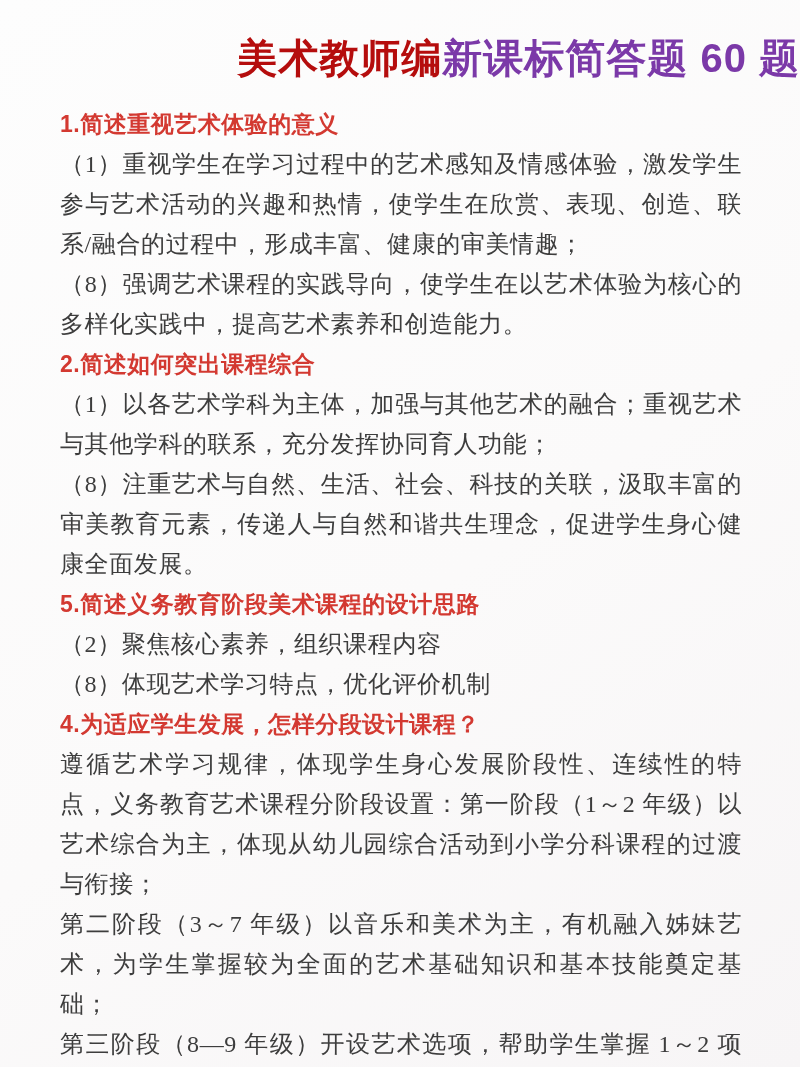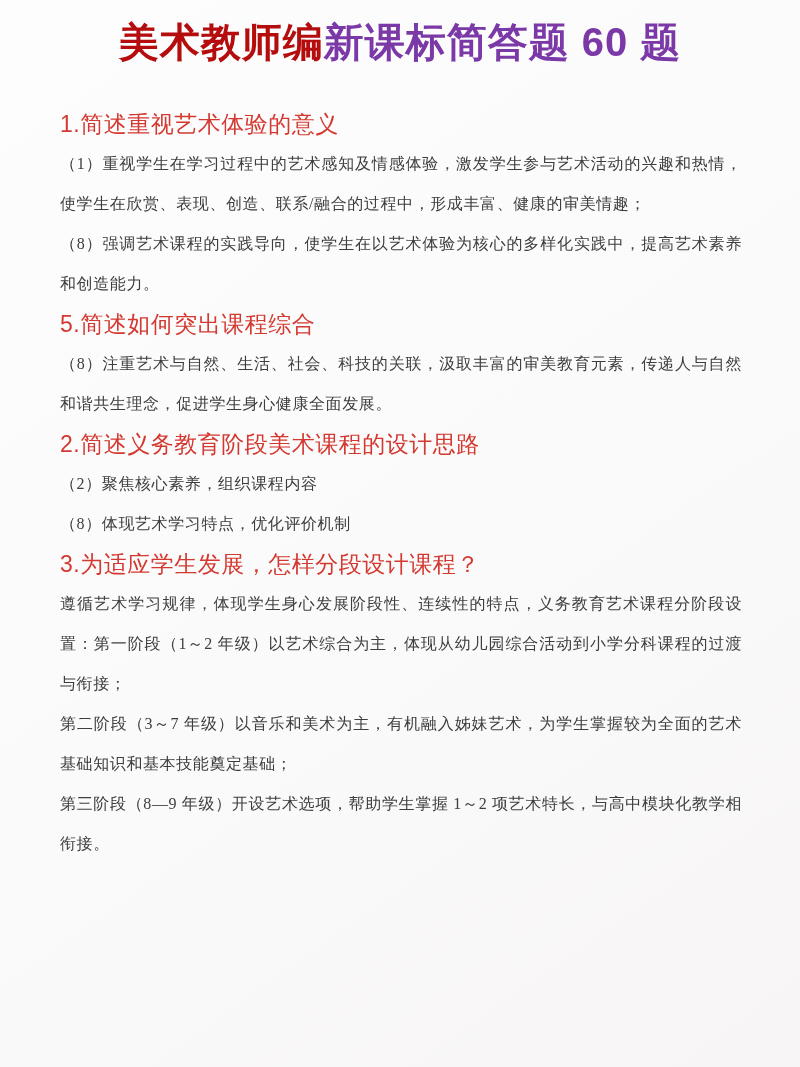--- a/index.html
+++ b/index.html
@@ -15,47 +15,47 @@
     position: relative;
     width: 800px;
     height: 1067px;
     margin: 0 auto;
     background: var(--page-bg);
     background: linear-gradient(145deg, #fdfdfd 0%, #fbfafa 55%, #f7f5f6 100%);
     overflow: hidden;
     font-family: "Liberation Serif", "DejaVu Serif", serif;
   }
   .title {
-    margin-top: 14px;
-    text-align: center;
+    margin-top: 30px;
+    text-align: right;
     font-family: "Liberation Sans", "DejaVu Sans", sans-serif;
     font-size: 40px;
     font-weight: 800;
     letter-spacing: 1px;
     line-height: 56px;
     white-space: nowrap;
   }
   .title .t1 { color: var(--title-red); }
   .title .t2 { color: var(--title-purple); }
   .content {
     position: absolute;
     top: 104px;
     left: 60px;
     right: 58px;
   }
   .qh {
     font-family: "Liberation Sans", "DejaVu Sans", sans-serif;
     font-size: 23px;
-    font-weight: 400;
+    font-weight: 700;
     color: var(--heading-red);
     line-height: 40px;
     letter-spacing: 0.5px;
   }
   .para {
-    font-size: 16px;
+    font-size: 24px;
     color: var(--body-ink);
     line-height: 40px;
     text-align: justify;
     text-justify: inter-ideograph;
     letter-spacing: 0.6px;
     word-break: break-all;
   }
 </style>
 </head>
 <body>
@@ -66,31 +66,32 @@
 
   <main class="content">
 
     <section>
       <h2 class="qh">1.简述重视艺术体验的意义</h2>
       <p class="para">（1）重视学生在学习过程中的艺术感知及情感体验，激发学生参与艺术活动的兴趣和热情，使学生在欣赏、表现、创造、联系/融合的过程中，形成丰富、健康的审美情趣；</p>
       <p class="para">（8）强调艺术课程的实践导向，使学生在以艺术体验为核心的多样化实践中，提高艺术素养和创造能力。</p>
     </section>
 
     <section>
-      <h2 class="qh">5.简述如何突出课程综合</h2>
+      <h2 class="qh">2.简述如何突出课程综合</h2>
+      <p class="para">（1）以各艺术学科为主体，加强与其他艺术的融合；重视艺术与其他学科的联系，充分发挥协同育人功能；</p>
       <p class="para">（8）注重艺术与自然、生活、社会、科技的关联，汲取丰富的审美教育元素，传递人与自然和谐共生理念，促进学生身心健康全面发展。</p>
     </section>
 
     <section>
-      <h2 class="qh">2.简述义务教育阶段美术课程的设计思路</h2>
+      <h2 class="qh">5.简述义务教育阶段美术课程的设计思路</h2>
       <p class="para">（2）聚焦核心素养，组织课程内容</p>
       <p class="para">（8）体现艺术学习特点，优化评价机制</p>
     </section>
 
     <section>
-      <h2 class="qh">3.为适应学生发展，怎样分段设计课程？</h2>
+      <h2 class="qh">4.为适应学生发展，怎样分段设计课程？</h2>
       <p class="para">遵循艺术学习规律，体现学生身心发展阶段性、连续性的特点，义务教育艺术课程分阶段设置：第一阶段（1～2 年级）以艺术综合为主，体现从幼儿园综合活动到小学分科课程的过渡与衔接；</p>
       <p class="para">第二阶段（3～7 年级）以音乐和美术为主，有机融入姊妹艺术，为学生掌握较为全面的艺术基础知识和基本技能奠定基础；</p>
       <p class="para">第三阶段（8—9 年级）开设艺术选项，帮助学生掌握 1～2 项艺术特长，与高中模块化教学相衔接。</p>
     </section>
 
   </main>
 </div>
 
 </body></html>

